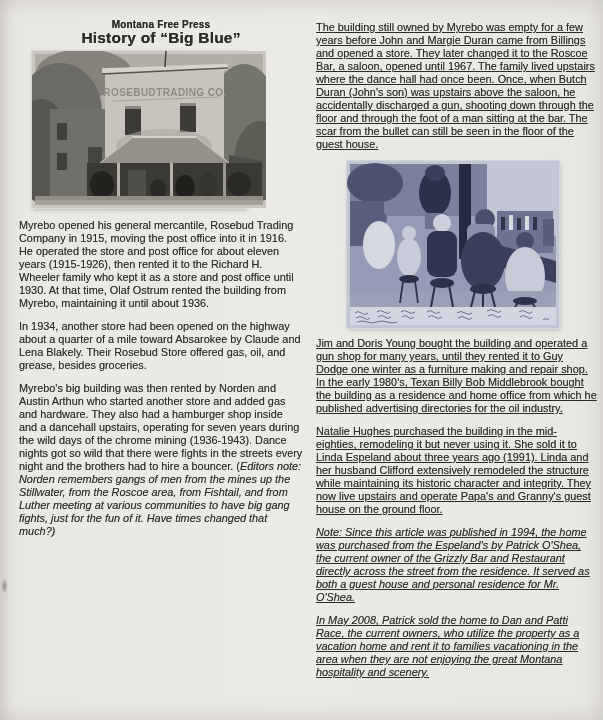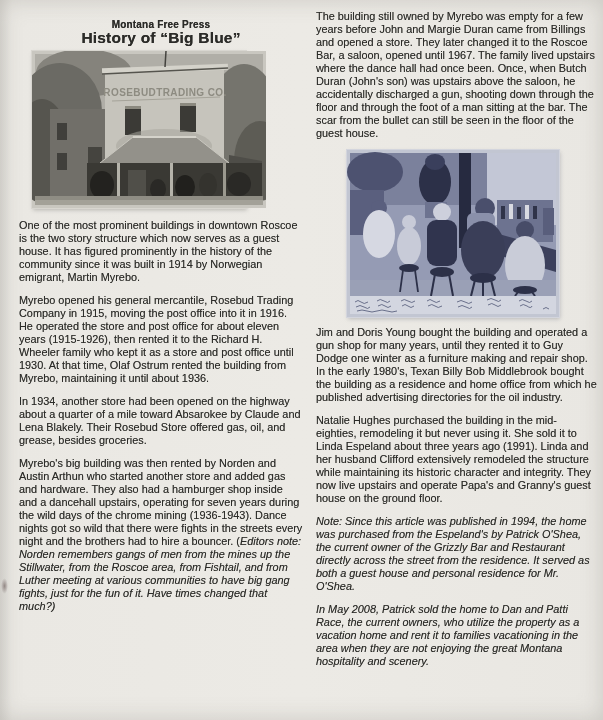--- a/index.html
+++ b/index.html
@@ -11,21 +11,21 @@
     overflow:hidden;
     font-family:"Liberation Sans",sans-serif;
     color:#2b2b28;
   }
   .page::after{
     content:"";position:absolute;inset:0;pointer-events:none;
     box-shadow:inset 0 0 22px rgba(110,108,100,.25);
   }
   .col{position:absolute;top:0;font-size:10.9px;line-height:13px;}
   .col-left{left:19px;width:284px;}
-  .col-right{left:316px;width:281px;padding-top:10px;}
+  .col-right{left:316px;width:281px;padding-top:21px;text-decoration:underline;}
   .col p{margin:0 0 10px 0;text-shadow:0 0 .5px rgba(55,55,50,.55);text-align:left;}
   .italic{font-style:italic;}
   .header{text-align:center;margin:18px 4px 4px;}
   .header .title{font-size:10px;font-weight:bold;margin:0;letter-spacing:.2px;text-shadow:0 0 .6px rgba(30,30,28,.8);}
   .header .date{font-size:11px;font-weight:bold;font-style:italic;margin:1px 0 2px;text-shadow:0 0 .5px rgba(30,30,28,.7);}
   .header .subtitle{font-size:15.5px;font-weight:bold;margin:0;letter-spacing:.2px;text-shadow:0 0 .6px rgba(30,30,28,.8);}
   figure{margin:0;padding:0;}
   .photo1{margin:7px 0 11px 13px;width:214px;height:157px;background:#cfcdc6;box-shadow:0 0 0 1px #d8d6d0,1px 2px 4px rgba(90,88,82,.35);}
   .photo2{margin:9px 0 9px 31px;width:212px;height:167px;background:#c6cad5;box-shadow:0 0 0 1px #d3d5dd,1px 2px 4px rgba(95,98,110,.35);}
   .scan-mark{position:absolute;left:1px;top:578px;width:7px;height:16px;border-radius:50%;
@@ -81,21 +81,20 @@
           <ellipse cx="126" cy="138" rx="8" ry="10" fill="#2a2926"></ellipse>
           <ellipse cx="153" cy="136" rx="10" ry="12" fill="#21201d"></ellipse>
           <ellipse cx="176" cy="134" rx="9" ry="12" fill="#34332e"></ellipse>
           <ellipse cx="207" cy="133" rx="12" ry="12" fill="#2a2926"></ellipse>
           <rect x="3" y="145" width="228" height="9" fill="#8f8d84"></rect>
           <rect x="3" y="149" width="228" height="5" fill="#a3a198"></rect>
         </g>
       </svg>
     </figure>
 
-    <p>One of the most prominent buildings in downtown Roscoe is the two story structure which now serves as a guest house.  It has figured prominently in the history of the community since it was built in 1914 by Norwegian emigrant, Martin Myrebo.</p>
     <p>Myrebo opened his general mercantile, Rosebud Trading Company in 1915, moving the post office into it in 1916.  He operated the store and post office for about eleven years (1915-1926), then rented it to the Richard H. Wheeler family who kept it as a store and post office until 1930.  At that time, Olaf Ostrum rented the building from Myrebo, maintaining it until about 1936.</p>
     <p>In 1934, another store had been opened on the highway about a quarter of a mile toward Absarokee by Claude and Lena Blakely.  Their Rosebud Store offered gas, oil, and grease, besides groceries.</p>
     <p><span>Myrebo's big building was then rented by Norden and Austin Arthun who started another store and added gas and hardware.  They also had a hamburger shop inside and a dancehall upstairs, operating for seven years during the wild days of the chrome mining (1936-1943).  Dance nights got so wild that there were fights in the streets every night and the brothers had to hire a bouncer. (</span><span class="italic">Editors note: Norden remembers gangs of men from the mines up the Stillwater, from the Roscoe area, from Fishtail, and from Luther meeting at various communities to have big gang fights, just for the fun of it.  Have times changed that much?)</span></p>
   </div>
 
   <div class="col col-right">
     <p>The building still owned by Myrebo was empty for a few years before John and Margie Duran came from Billings and opened a store.  They later changed it to the Roscoe Bar, a saloon, opened until 1967.  The family lived upstairs where the dance hall had once been.  Once, when Butch Duran (John's son) was upstairs above the saloon, he accidentally discharged a gun, shooting down through the floor and through the foot of a man sitting at the bar.  The scar from the bullet can still be seen in the floor of the guest house.</p>
 
     <figure class="photo2">
       <svg viewBox="0 0 212 167" width="212" height="167">

